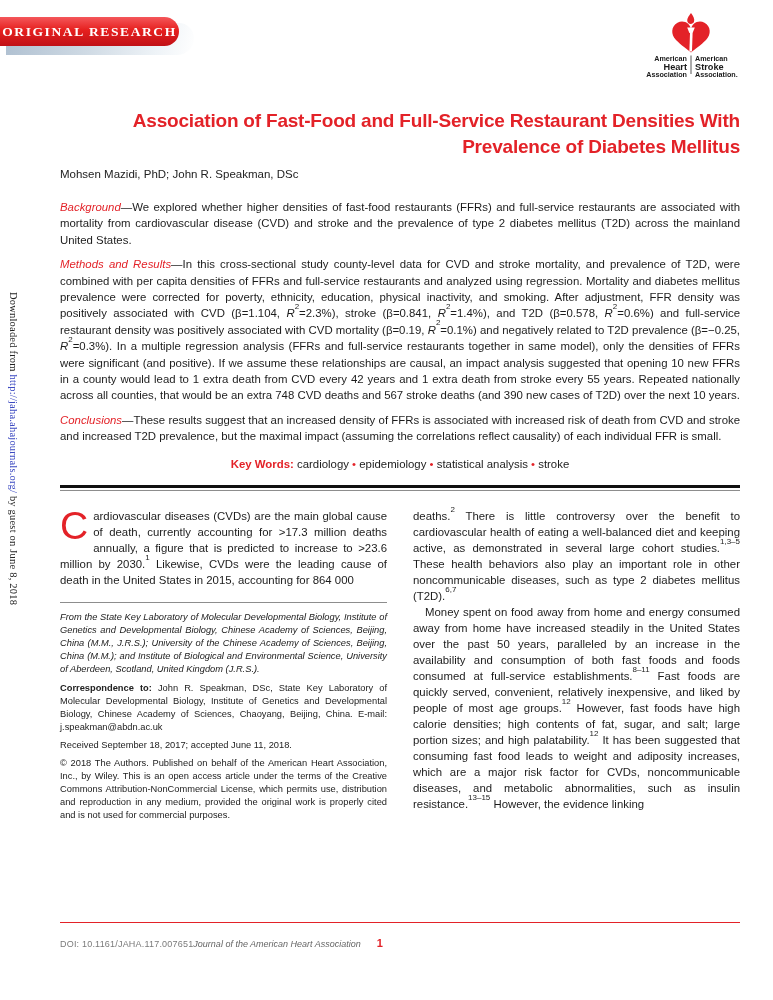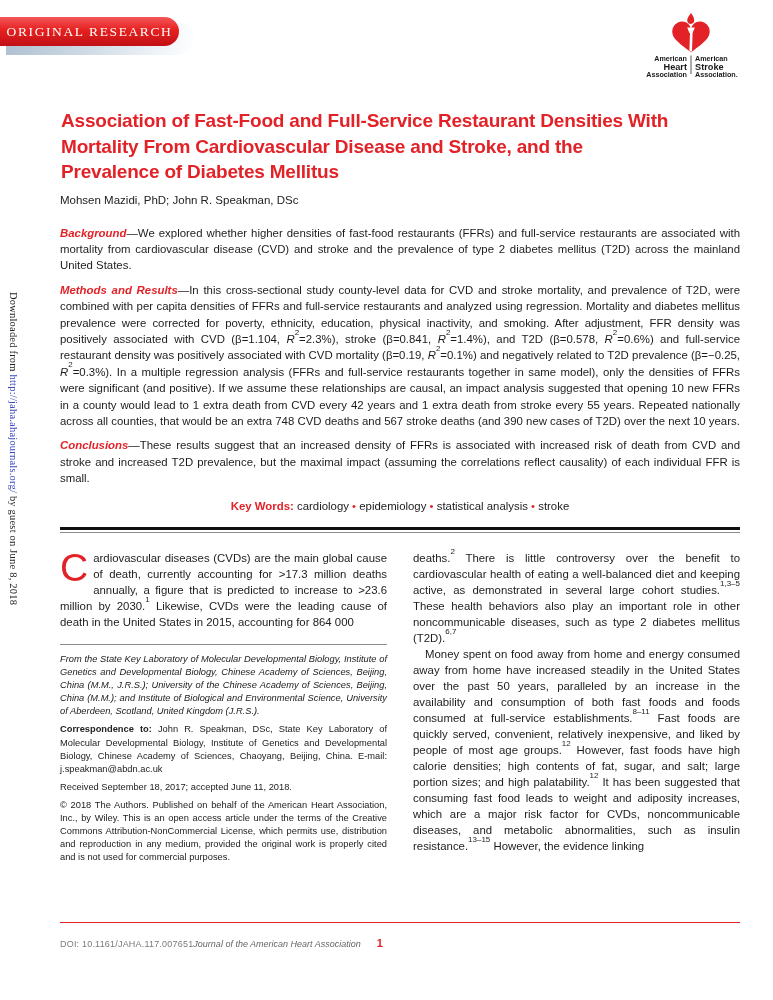--- a/index.html
+++ b/index.html
@@ -35,40 +35,40 @@
     background:linear-gradient(105deg,#aebfd0 0%,#cfdae4 45%,#eef3f7 80%,rgba(255,255,255,0) 100%);
   }
   .banner-pill{
     position:absolute;left:0;top:3px;width:179px;height:29px;
     border-radius:0 15px 15px 0;
     background:linear-gradient(180deg,#f4575a 0%,#e6201f 45%,#c01016 100%);
     display:flex;align-items:center;justify-content:center;
   }
   .banner-pill span{
     color:#fff;font-family:"Liberation Serif", serif;
-    font-weight:normal;font-size:13.5px;letter-spacing:1.6px;
+    font-weight:bold;font-size:13.5px;letter-spacing:1.6px;
   }
 
   
   .logo{position:absolute;left:628px;top:12px;width:142px;height:66px;text-align:right;}
 
   .content{position:absolute;left:60px;top:0;width:680px;}
 
   .title{
-    margin:108px 0 0 1px;
+    margin:108px 0 0 8px;
     color:var(--red);
-    font-size:19px;font-weight:bold;line-height:25.5px;letter-spacing:-0.2px;
+    font-size:19px;font-weight:bold;line-height:25.5px;letter-spacing:-0.2px;text-align:right;
   }
   .authors{margin-top:9px;font-size:11.5px;color:#222;}
 
   .abstract{margin-top:19px;font-size:11.4px;line-height:16.4px;text-align:justify;}
   .abstract p{margin:0 0 8px 0;}
   .abstract p.keywords{margin-top:11px;text-align:center;}
 
-  .seg-lead{color:var(--red);font-weight:bold;font-style:italic;}
+  .seg-lead{color:var(--red);font-weight:normal;font-style:italic;}
   .seg-rb{color:var(--red);font-weight:bold;}
   .seg-b{font-weight:bold;}
   .seg-bi{font-weight:bold;font-style:italic;}
   .seg-i{font-style:italic;}
   .seg-dot{color:var(--red);}
   sup{font-size:0.7em;line-height:0;position:relative;top:-0.45em;}
 
   .rule-double{margin-top:13px;border-top:3px solid #101010;}
   .rule-double::after{content:"";display:block;height:1px;background:#8d8d8d;margin-top:2px;}
 
@@ -127,21 +127,20 @@
         <text x="67" y="57.5" font-size="9.2">Stroke</text>
         <text x="67" y="64.5" font-size="7.2">Association.</text>
       </g>
     </svg>
   </div>
 
   <div class="content">
 
     <h1 class="title">
       <div>Association of Fast-Food and Full-Service Restaurant Densities With</div>
-      <div>Mortality From Cardiovascular Disease and Stroke, and the</div>
       <div>Prevalence of Diabetes Mellitus</div>
     </h1>
 
     <div class="authors">Mohsen Mazidi, PhD; John R. Speakman, DSc</div>
 
     <div class="abstract">
       <p><span class="seg-lead">Background</span><span>—We explored whether higher densities of fast-food restaurants (FFRs) and full-service restaurants are associated with mortality from cardiovascular disease (CVD) and stroke and the prevalence of type 2 diabetes mellitus (T2D) across the mainland United States.</span></p>
       <p><span class="seg-lead">Methods and Results</span><span>—In this cross-sectional study county-level data for CVD and stroke mortality, and prevalence of T2D, were combined with per capita densities of FFRs and full-service restaurants and analyzed using regression. Mortality and diabetes mellitus prevalence were corrected for poverty, ethnicity, education, physical inactivity, and smoking. After adjustment, FFR density was positively associated with CVD (β=1.104, </span><span class="seg-i">R</span><sup>2</sup><span>=2.3%), stroke (β=0.841, </span><span class="seg-i">R</span><sup>2</sup><span>=1.4%), and T2D (β=0.578, </span><span class="seg-i">R</span><sup>2</sup><span>=0.6%) and full-service restaurant density was positively associated with CVD mortality (β=0.19, </span><span class="seg-i">R</span><sup>2</sup><span>=0.1%) and negatively related to T2D prevalence (β=−0.25, </span><span class="seg-i">R</span><sup>2</sup><span>=0.3%). In a multiple regression analysis (FFRs and full-service restaurants together in same model), only the densities of FFRs were significant (and positive). If we assume these relationships are causal, an impact analysis suggested that opening 10 new FFRs in a county would lead to 1 extra death from CVD every 42 years and 1 extra death from stroke every 55 years. Repeated nationally across all counties, that would be an extra 748 CVD deaths and 567 stroke deaths (and 390 new cases of T2D) over the next 10 years.</span></p>
       <p><span class="seg-lead">Conclusions</span><span>—These results suggest that an increased density of FFRs is associated with increased risk of death from CVD and stroke and increased T2D prevalence, but the maximal impact (assuming the correlations reflect causality) of each individual FFR is small.</span></p>
       <p class="keywords"><span class="seg-rb">Key Words:</span><span> cardiology </span><span class="seg-dot">•</span><span> epidemiology </span><span class="seg-dot">•</span><span> statistical analysis </span><span class="seg-dot">•</span><span> stroke</span></p>

